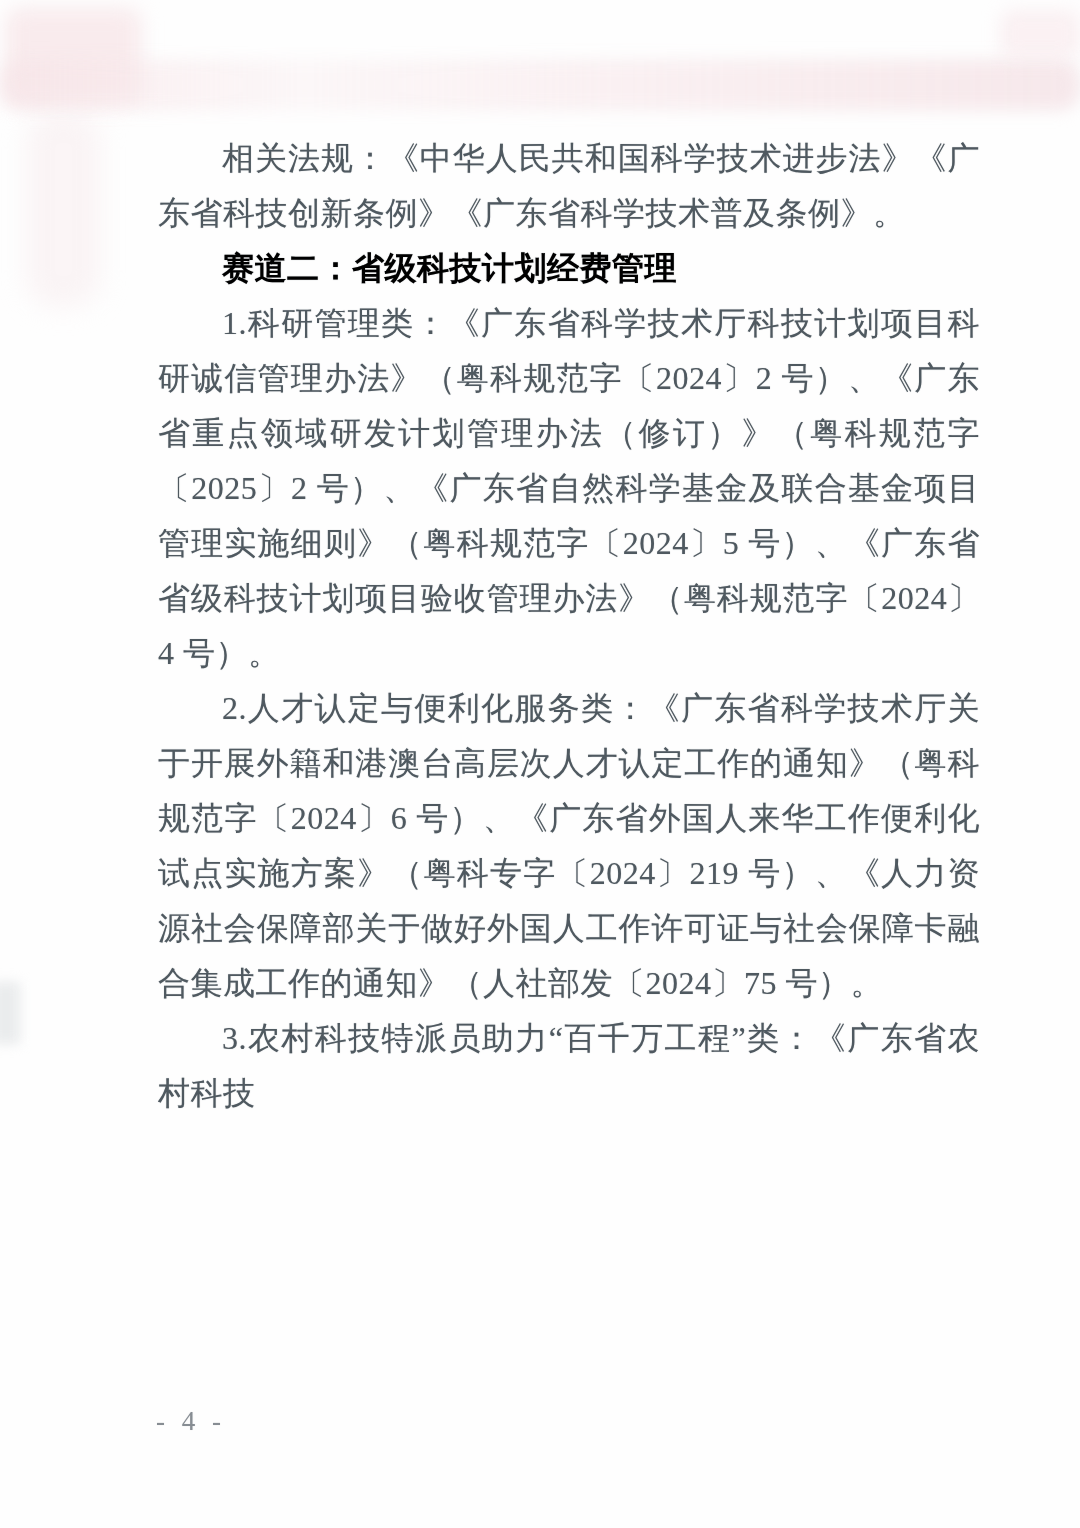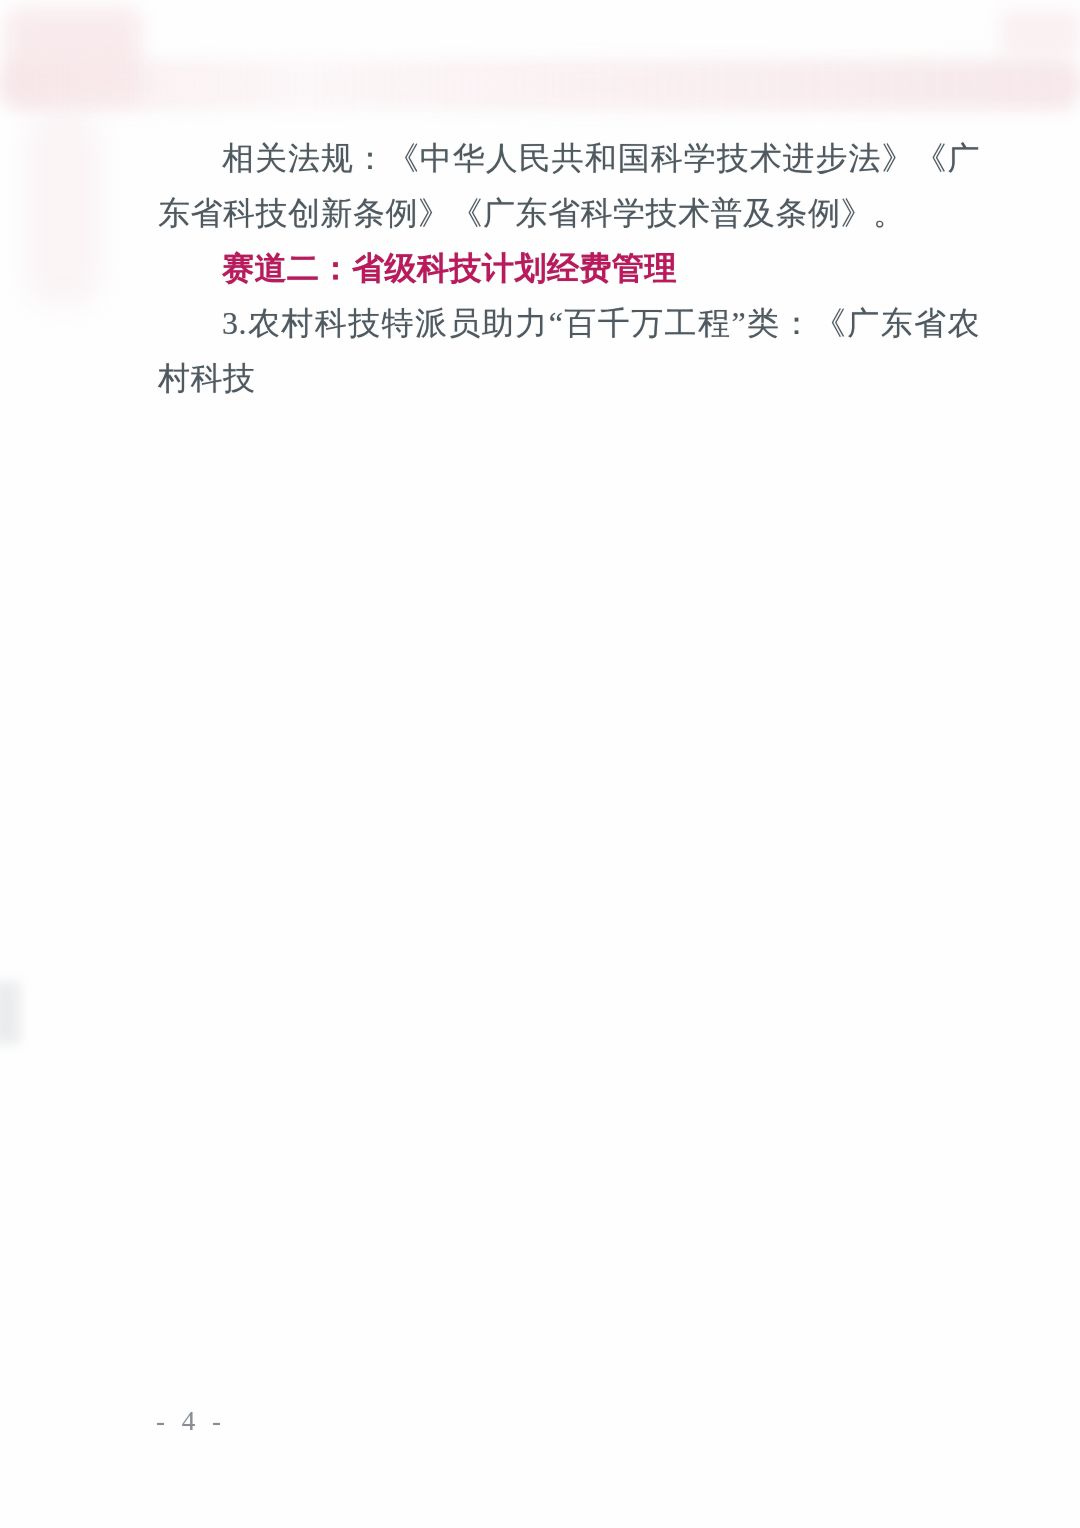--- a/index.html
+++ b/index.html
@@ -63,21 +63,21 @@
     color: #4f5960;
     text-align: justify;
     text-shadow: 0 0 1px rgba(79,89,96,0.45);
   }
   .doc-body p.para {
     margin: 0;
     text-indent: 2em;
   }
   .doc-body p.heading {
     font-weight: 700;
-    color: #be185d;
+    color: #000000;
     text-shadow: 0 0 1px rgba(67,76,82,0.55);
   }
   .page-number {
     position: absolute;
     left: 156px;
     top: 1406px;
     font-size: 27px;
     letter-spacing: 5px;
     color: #878d93;
     text-shadow: 0 0 1px rgba(135,141,147,0.4);
@@ -96,20 +96,22 @@
 
   <div class="doc-body">
 
       <p class="para body">相关法规：《中华人民共和国科学技术进步法》《广东省科技创新条例》《广东省科学技术普及条例》。</p>
 
       <p class="para heading">赛道二：省级科技计划经费管理</p>
 
 
 
 
+      <p class="para body">1.科研管理类：《广东省科学技术厅科技计划项目科研诚信管理办法》（粤科规范字〔2024〕2 号）、《广东省重点领域研发计划管理办法（修订）》（粤科规范字〔2025〕2 号）、《广东省自然科学基金及联合基金项目管理实施细则》（粤科规范字〔2024〕5 号）、《广东省省级科技计划项目验收管理办法》（粤科规范字〔2024〕4 号）。</p>
 
+      <p class="para body">2.人才认定与便利化服务类：《广东省科学技术厅关于开展外籍和港澳台高层次人才认定工作的通知》（粤科规范字〔2024〕6 号）、《广东省外国人来华工作便利化试点实施方案》（粤科专字〔2024〕219 号）、《人力资源社会保障部关于做好外国人工作许可证与社会保障卡融合集成工作的通知》（人社部发〔2024〕75 号）。</p>
 
       <p class="para body">3.农村科技特派员助力“百千万工程”类：《广东省农村科技</p>
     </div>
 
   <div class="page-number">- 4 -</div>
 
 </div>
 
 </body></html>

